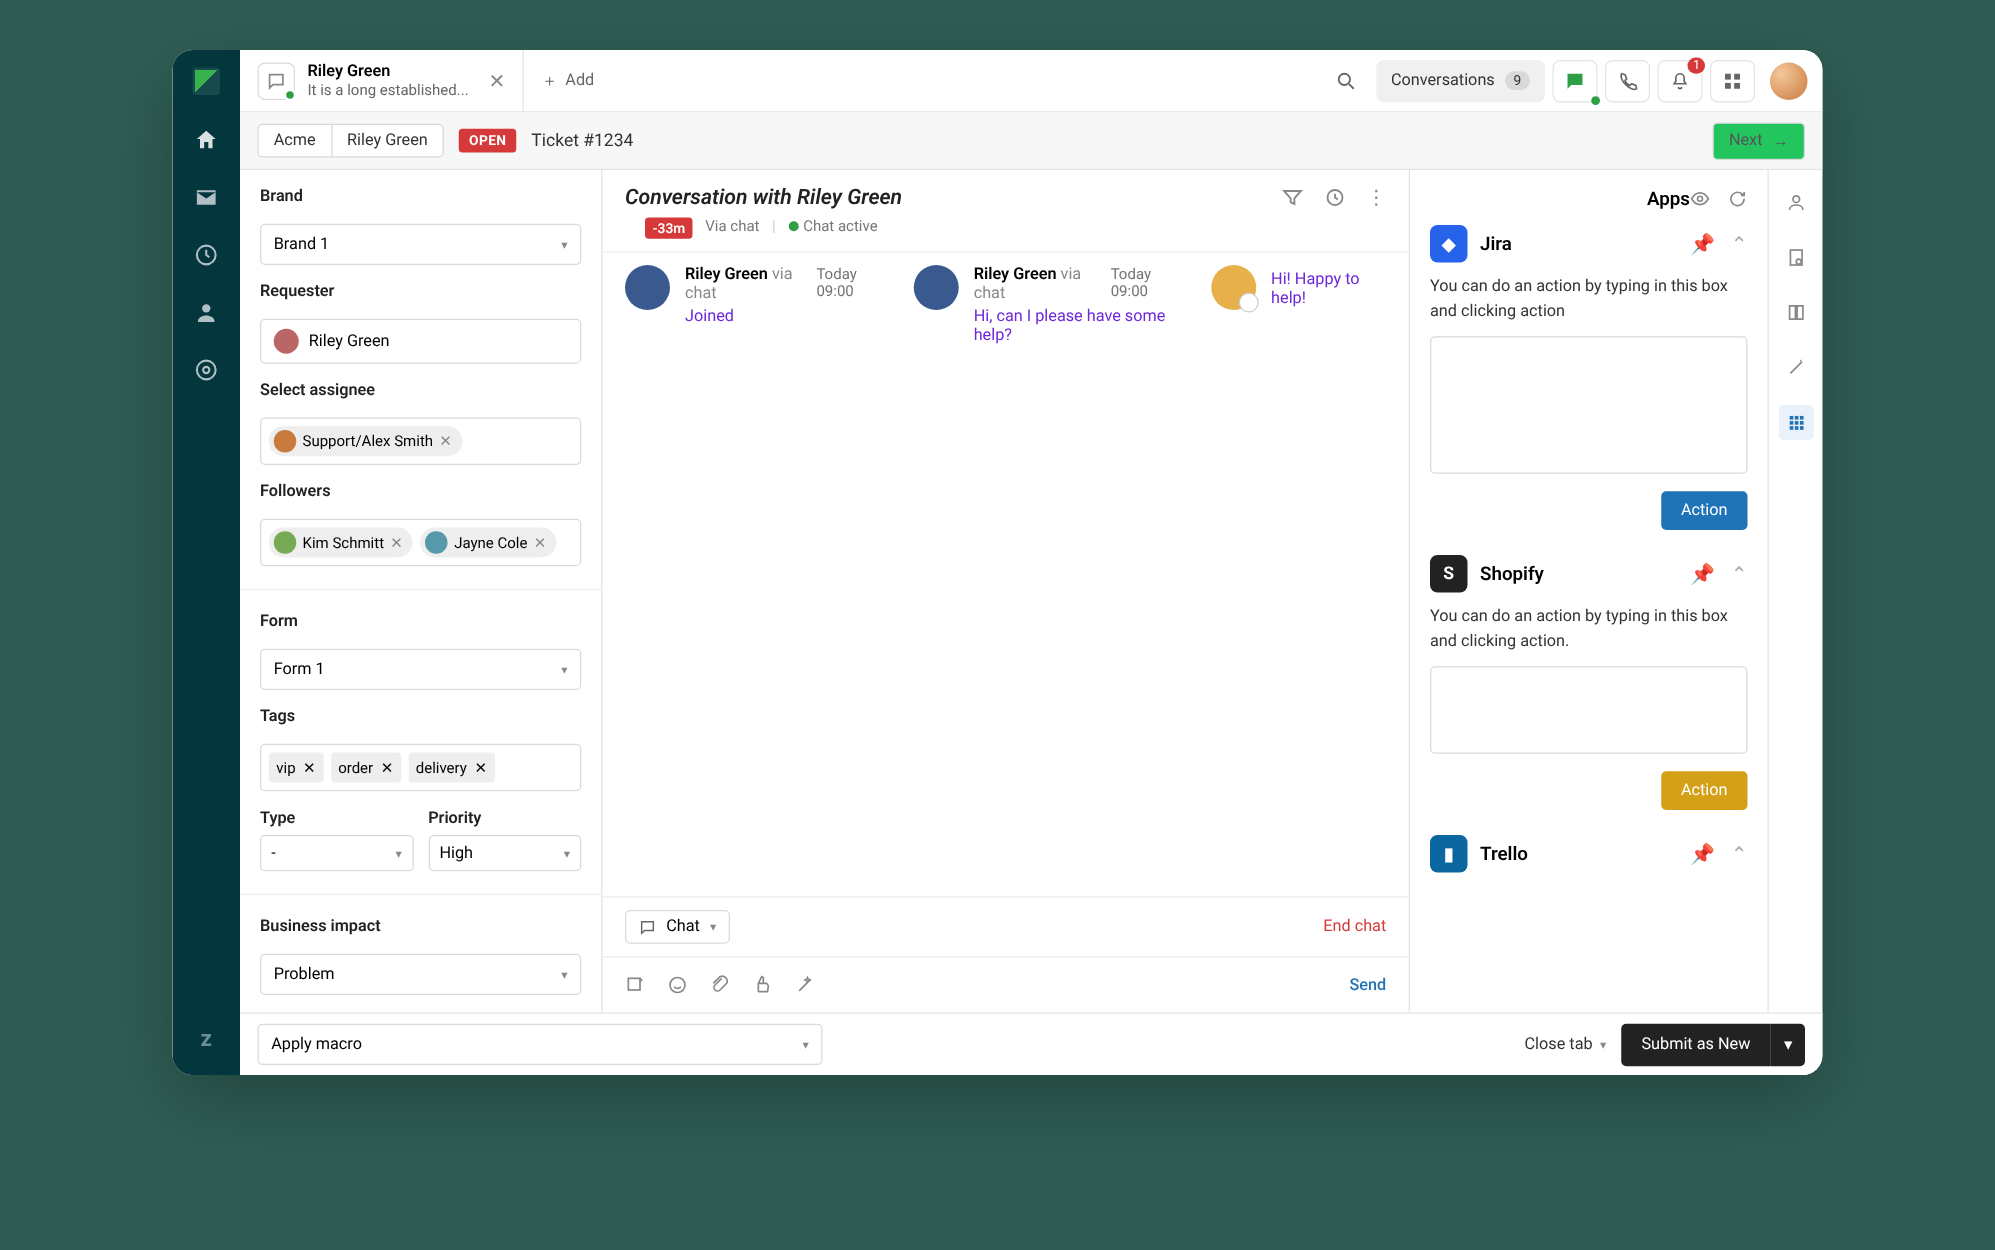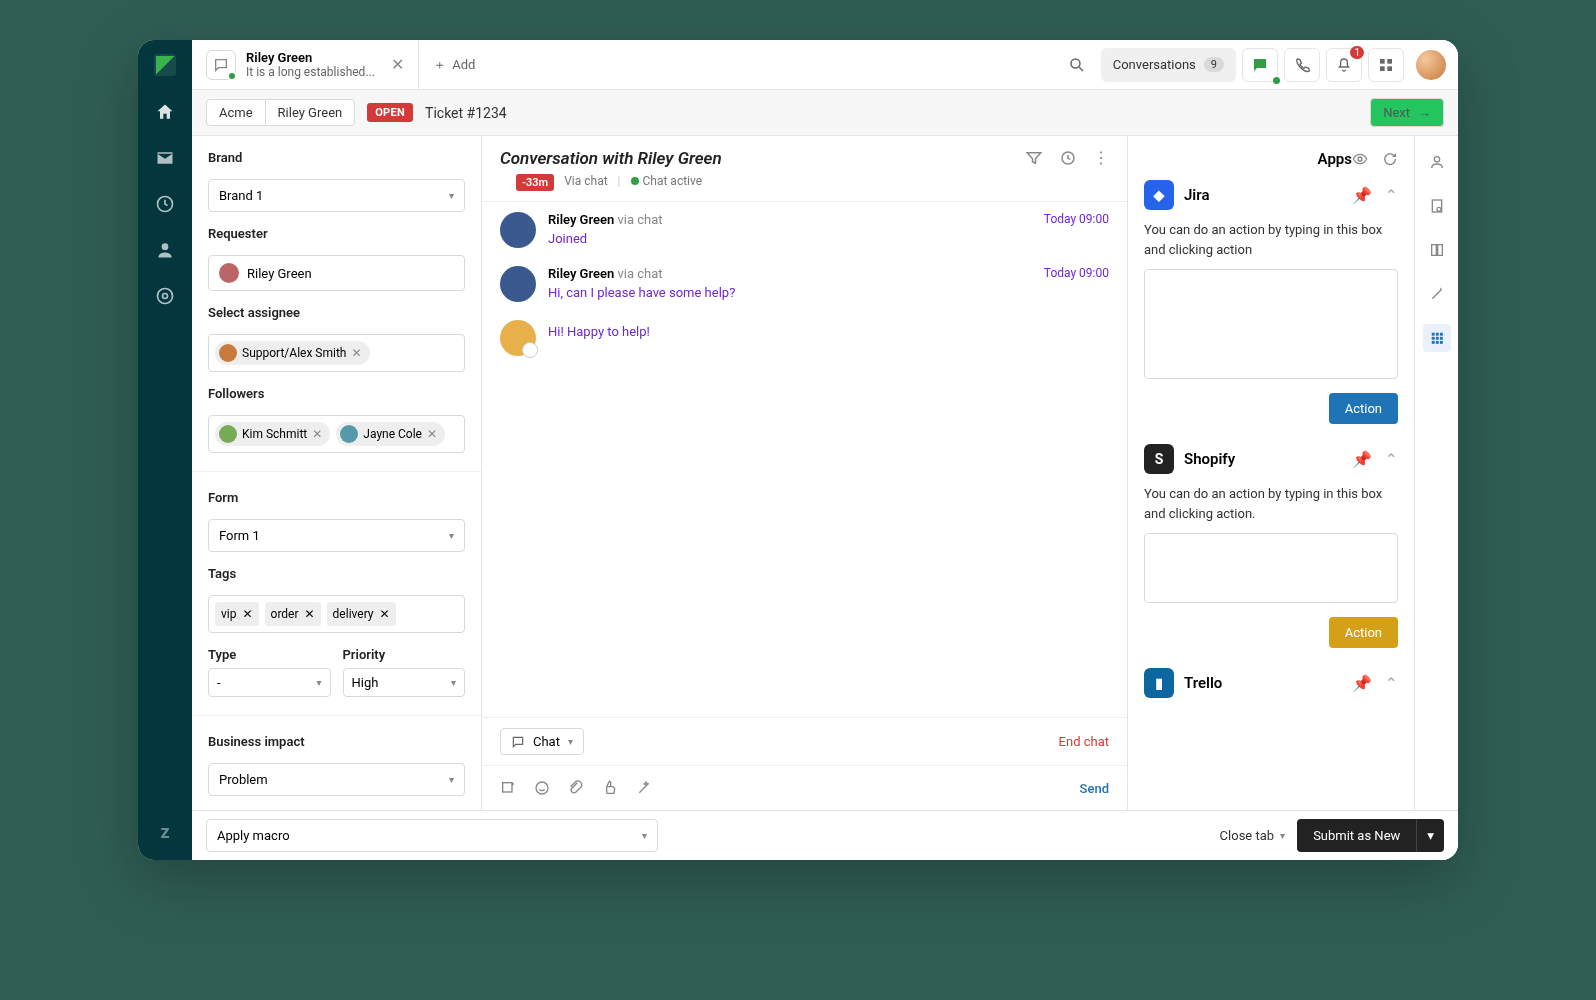--- a/index.html
+++ b/index.html
@@ -75,29 +75,29 @@
 .row2 > div { flex:1; display:flex; flex-direction:column; gap:6px; }
 
 
 .conv-head { padding:12px 18px 10px; display:flex; align-items:flex-start; justify-content:space-between; border-bottom:1px solid #eee; }
 .conv-head h2 { font-size:17px; font-weight:600; color:#222; margin-bottom:6px;font-style:italic; }
 .conv-meta { display:flex; align-items:flex-start; gap:10px; font-size:12px; color:#777;margin-left:16px; }
 .time-badge { background:#d63939; color:#fff; font-size:11px; padding:2px 6px; border-radius:3px; font-weight:600; }
 .gdot { width:8px; height:8px; background:#2f9e44; border-radius:50%; display:inline-block; margin-right:4px; }
 .conv-icons { display:flex; gap:16px; color:#888; align-items:center; }
 .conv-icons .ci { cursor:pointer; }
-.messages { padding:10px 18px; flex:1; overflow-y:auto; display:flex; flex-direction:column; gap:18px; }
+.messages { padding:10px 18px; flex:1; overflow-y:auto; display:flex; gap:18px; }
 .msg { display:flex; gap:12px; }
 .mava { width:36px; height:36px; border-radius:50%; flex-shrink:0; position:relative; }
 .mava.agent::after { content:""; position:absolute; bottom:-2px; right:-2px; width:14px; height:14px; background:#fff; border:1px solid #ccc; border-radius:50%; }
 .msg-body { flex:1; }
 .msg-head { display:flex; justify-content:space-between; font-size:13px; }
 .msg-name { font-weight:600; }
 .msg-via { color:#888; font-weight:400; }
-.msg-time { color:#6d28d9; font-size:12px; }
+.msg-time { color:#737373; font-size:12px; }
 .msg-text { font-size:13px; margin-top:4px; color:#6d28d9; }
 .chat-bar { border-top:1px solid #eee; padding:10px 18px; display:flex; align-items:center; justify-content:space-between; }
 .chat-drop { border:1px solid #d9d9d9; border-radius:4px; padding:5px 10px; font-size:13px; display:flex; gap:8px; align-items:center; cursor:pointer; }
 .end-chat { color:#d63939; font-size:13px; cursor:pointer; }
 .compose { border-top:1px solid #eee; padding:14px 18px; display:flex; align-items:center; justify-content:space-between; }
 .compose-icons { display:flex; gap:18px; color:#888; }
 .compose-icons span { cursor:pointer; }
 .send { color:#1f73b7; font-size:13px; cursor:pointer; font-weight:500; }
 
 

